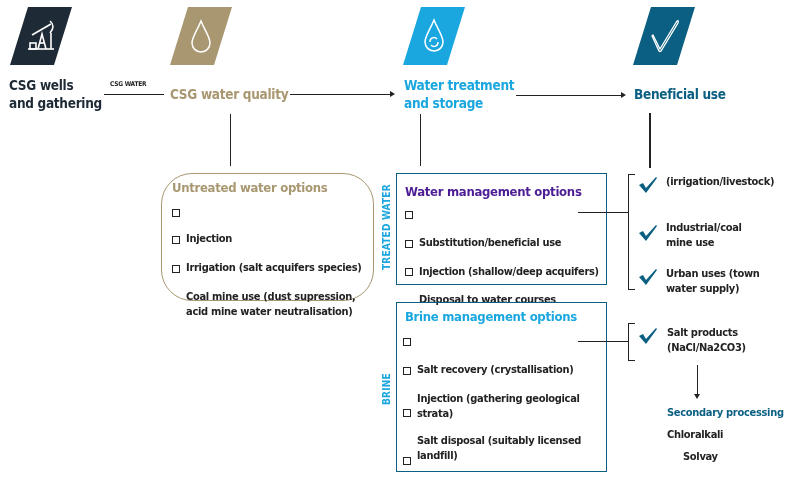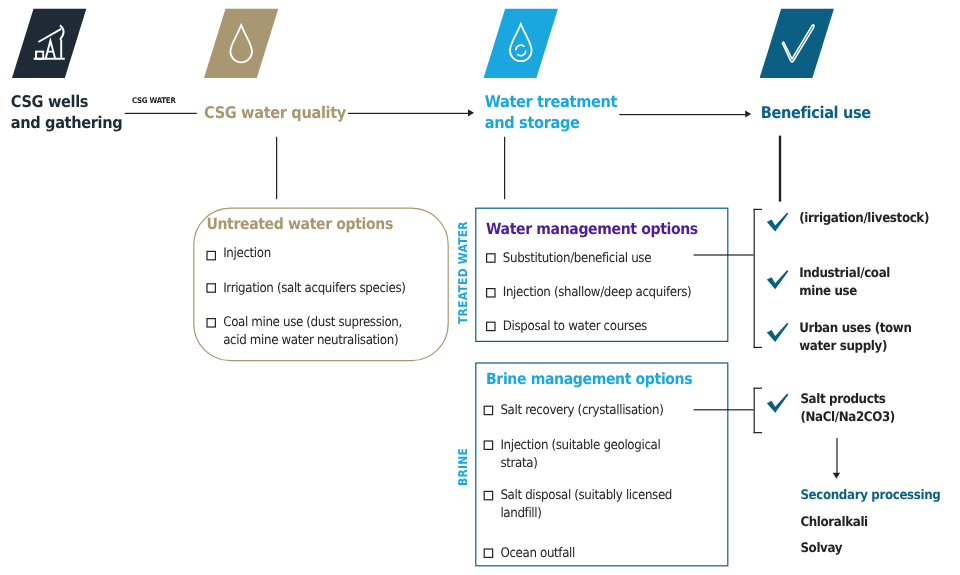--- a/index.html
+++ b/index.html
@@ -7,21 +7,21 @@
   .abs{position:absolute;}
   .tile{position:absolute;top:7px;width:62px;height:58px;}
   .tile svg{width:100%;height:100%;display:block;}
   .stage-title{position:absolute;font-weight:bold;font-size:13.5px;line-height:18px;letter-spacing:-0.3px;}
   .hline{position:absolute;height:1px;background:#222;}
   .vline{position:absolute;width:1px;background:#222;}
   .arrowhead{position:absolute;width:0;height:0;border-top:3px solid transparent;border-bottom:3px solid transparent;border-left:5px solid #222;}
   .arrowdown{position:absolute;width:0;height:0;border-left:3px solid transparent;border-right:3px solid transparent;border-top:5px solid #222;}
   .box{position:absolute;border:1.3px solid;box-sizing:border-box;}
   .box-title{position:absolute;font-weight:bold;font-size:13px;letter-spacing:-0.3px;white-space:nowrap;}
-  .opt{position:absolute;font-size:11px;line-height:15px;color:#222;letter-spacing:-0.3px;font-weight:normal;}
+  .opt{position:absolute;font-size:11px;line-height:15px;color:#222;letter-spacing:-0.3px;font-weight:bold;margin-top:28px;}
   .cb{position:absolute;width:8px;height:8px;border:1px solid #222;box-sizing:border-box;background:#fff;}
   .side-label{position:absolute;font-weight:bold;font-size:10px;color:#1aa7df;transform:rotate(-90deg);transform-origin:left top;white-space:nowrap;letter-spacing:0.2px;}
   .use{position:absolute;font-size:11px;line-height:15px;color:#222;font-weight:bold;letter-spacing:-0.3px;}
   .check{position:absolute;width:20px;height:18px;}
   .bracket{position:absolute;border:1.3px solid #222;border-right:none;box-sizing:border-box;width:7px;}
 </style>
 </head>
 <body>
 
 <div class="tile" style="left:10px;">
@@ -123,21 +123,21 @@
 
 <div class="side-label" style="left:381px;top:405px;">BRINE</div>
 <div class="box" style="left:396px;top:302px;width:211px;height:170px;border-color:#0a5f82;">
   <div class="box-title" style="left:8px;top:6px;color:#1aa7df;">Brine management options</div>
   <div class="cb" style="left:6px;top:35px;"></div>
   <div class="opt" style="left:20px;top:31px;">
       <div>Salt recovery (crystallisation)</div>
     </div>
   <div class="cb" style="left:6px;top:64px;"></div>
   <div class="opt" style="left:20px;top:60px;">
-    <div>Injection (suitable geological</div>
+    <div>Injection (gathering geological</div>
     <div>strata)</div>
   </div>
   <div class="cb" style="left:6px;top:106px;"></div>
   <div class="opt" style="left:20px;top:102px;">
     <div>Salt disposal (suitably licensed</div>
     <div>landfill)</div>
   </div>
   <div class="cb" style="left:6px;top:154px;"></div>
   <div class="opt" style="left:20px;top:150px;">
       <div>Ocean outfall</div>
@@ -174,13 +174,13 @@
   </svg>
 <div class="use" style="left:667px;top:325px;">
   <div>Salt products</div>
     <div>(NaCl/Na2CO3)</div>
 </div>
 <div class="vline" style="left:697px;top:365px;height:30px;"></div>
 <div class="arrowdown" style="left:694px;top:394px;"></div>
 
 <div class="use" style="left:667px;top:405px;color:#0a5f82;">Secondary processing</div>
 <div class="use" style="left:667px;top:427px;text-align:center;">Chloralkali</div>
-<div class="use" style="left:667px;top:449px;text-align:right;">Solvay</div>
+<div class="use" style="left:683px;top:449px;text-align:right;">Solvay</div>
 
 </body></html>

